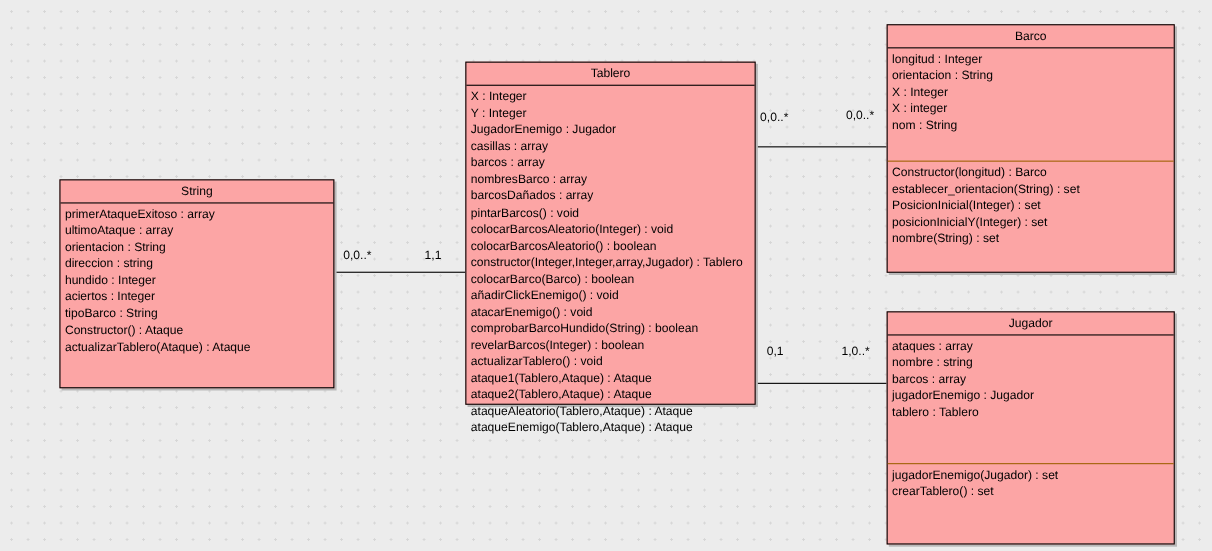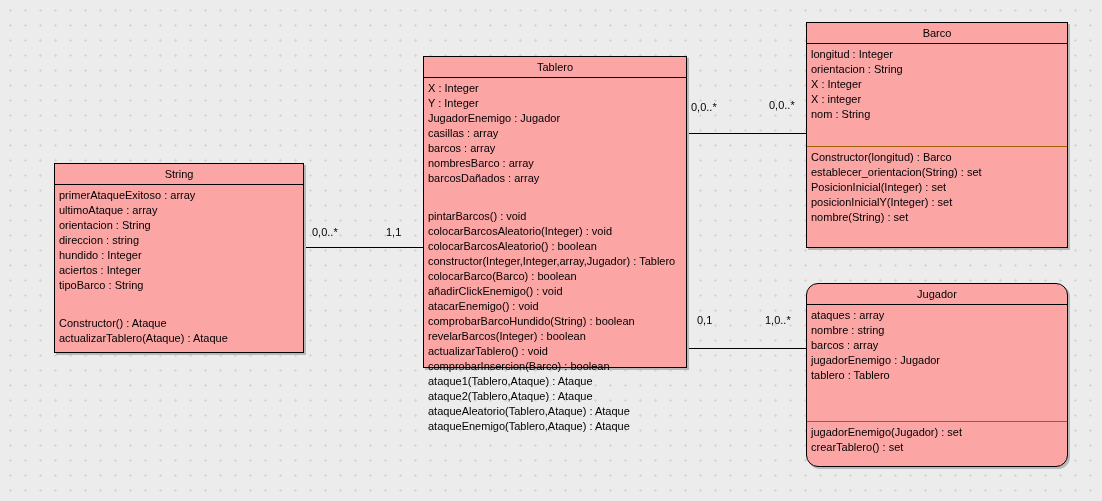--- a/index.html
+++ b/index.html
@@ -16,21 +16,21 @@
     position:absolute; background:#fca5a5;
     border:1px solid #000000; box-sizing:border-box;
     box-shadow:2px 2px 0 #b9b9b9;
   }
   .uml-title {
     height:20px; line-height:20px; text-align:center;
     border-bottom:1px solid #000000; overflow:hidden;
   }
   .compartment { padding:3px 4px 0 4px; box-sizing:border-box; overflow:hidden; }
   .compartment .row { height:15px; line-height:15px; white-space:nowrap; }
-  .gap-above { margin-top:23px; padding-top:0; }
+  .gap-above { margin-top:1px; padding-top:0; }
   .fixed-sep { border-bottom:1px solid #a16207; }
   .assoc-line { position:absolute; height:0; border-top:1px solid #000000; }
   .mult { position:absolute; white-space:nowrap; }
 </style>
 </head>
 <body>
 
 <div id="canvas" style="position:absolute; inset:0;">
 
   <div class="assoc-line" style="left:304px; top:247px; width:119px;"></div>
@@ -78,21 +78,20 @@
         <div class="row">pintarBarcos() : void</div>
         <div class="row">colocarBarcosAleatorio(Integer) : void</div>
         <div class="row">colocarBarcosAleatorio() : boolean</div>
         <div class="row">constructor(Integer,Integer,array,Jugador) : Tablero</div>
         <div class="row">colocarBarco(Barco) : boolean</div>
         <div class="row">añadirClickEnemigo() : void</div>
         <div class="row">atacarEnemigo() : void</div>
         <div class="row">comprobarBarcoHundido(String) : boolean</div>
         <div class="row">revelarBarcos(Integer) : boolean</div>
         <div class="row">actualizarTablero() : void</div>
-        <div class="row">comprobarInsercion(Barco) : boolean</div>
         <div class="row">ataque1(Tablero,Ataque) : Ataque</div>
         <div class="row">ataque2(Tablero,Ataque) : Ataque</div>
         <div class="row">ataqueAleatorio(Tablero,Ataque) : Ataque</div>
         <div class="row">ataqueEnemigo(Tablero,Ataque) : Ataque</div>
       </div>
   </div>
 
   <div class="uml-class" style="left:806px; top:22px; width:262px; height:226px;">
     <div class="uml-title">Barco</div>
     <div class="compartment fixed-sep" style="height:103px;">
@@ -104,21 +103,21 @@
       </div>
     <div class="compartment">
         <div class="row">Constructor(longitud) : Barco</div>
         <div class="row">establecer_orientacion(String) : set</div>
         <div class="row">PosicionInicial(Integer) : set</div>
         <div class="row">posicionInicialY(Integer) : set</div>
         <div class="row">nombre(String) : set</div>
       </div>
   </div>
 
-  <div class="uml-class" style="left:806px; top:283px; width:262px; height:184px;border-radius:12px;">
+  <div class="uml-class" style="left:806px; top:283px; width:262px; height:212px;">
     <div class="uml-title">Jugador</div>
     <div class="compartment fixed-sep" style="height:117px;">
         <div class="row">ataques : array</div>
         <div class="row">nombre : string</div>
         <div class="row">barcos : array</div>
         <div class="row">jugadorEnemigo : Jugador</div>
         <div class="row">tablero : Tablero</div>
       </div>
     <div class="compartment">
         <div class="row">jugadorEnemigo(Jugador) : set</div>

